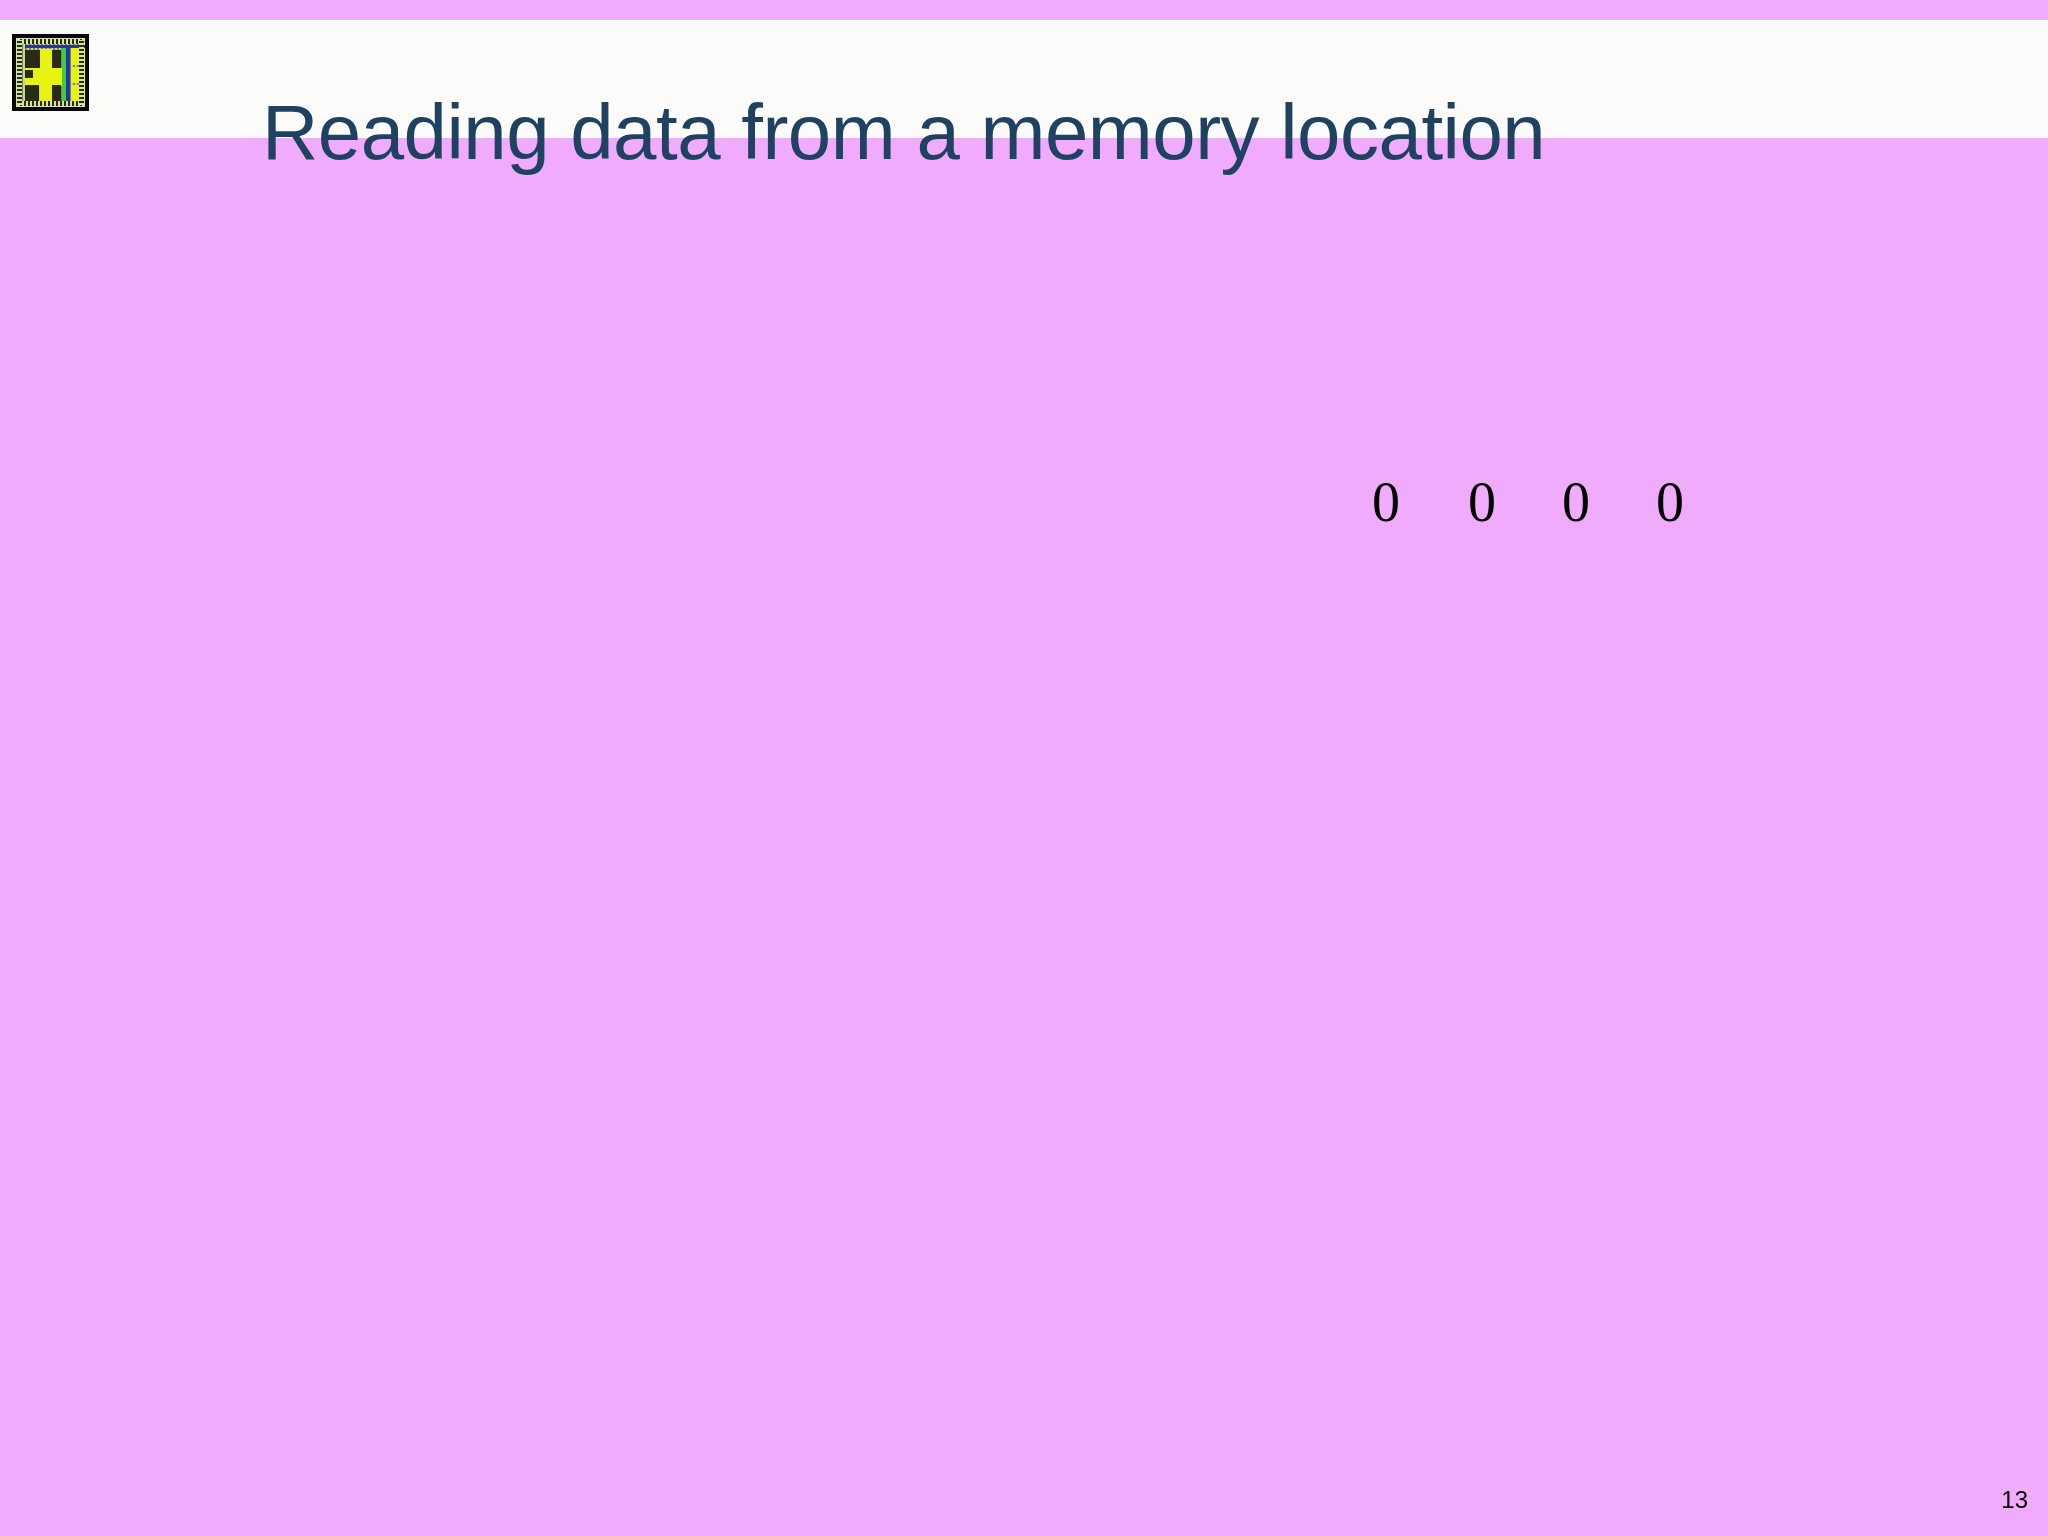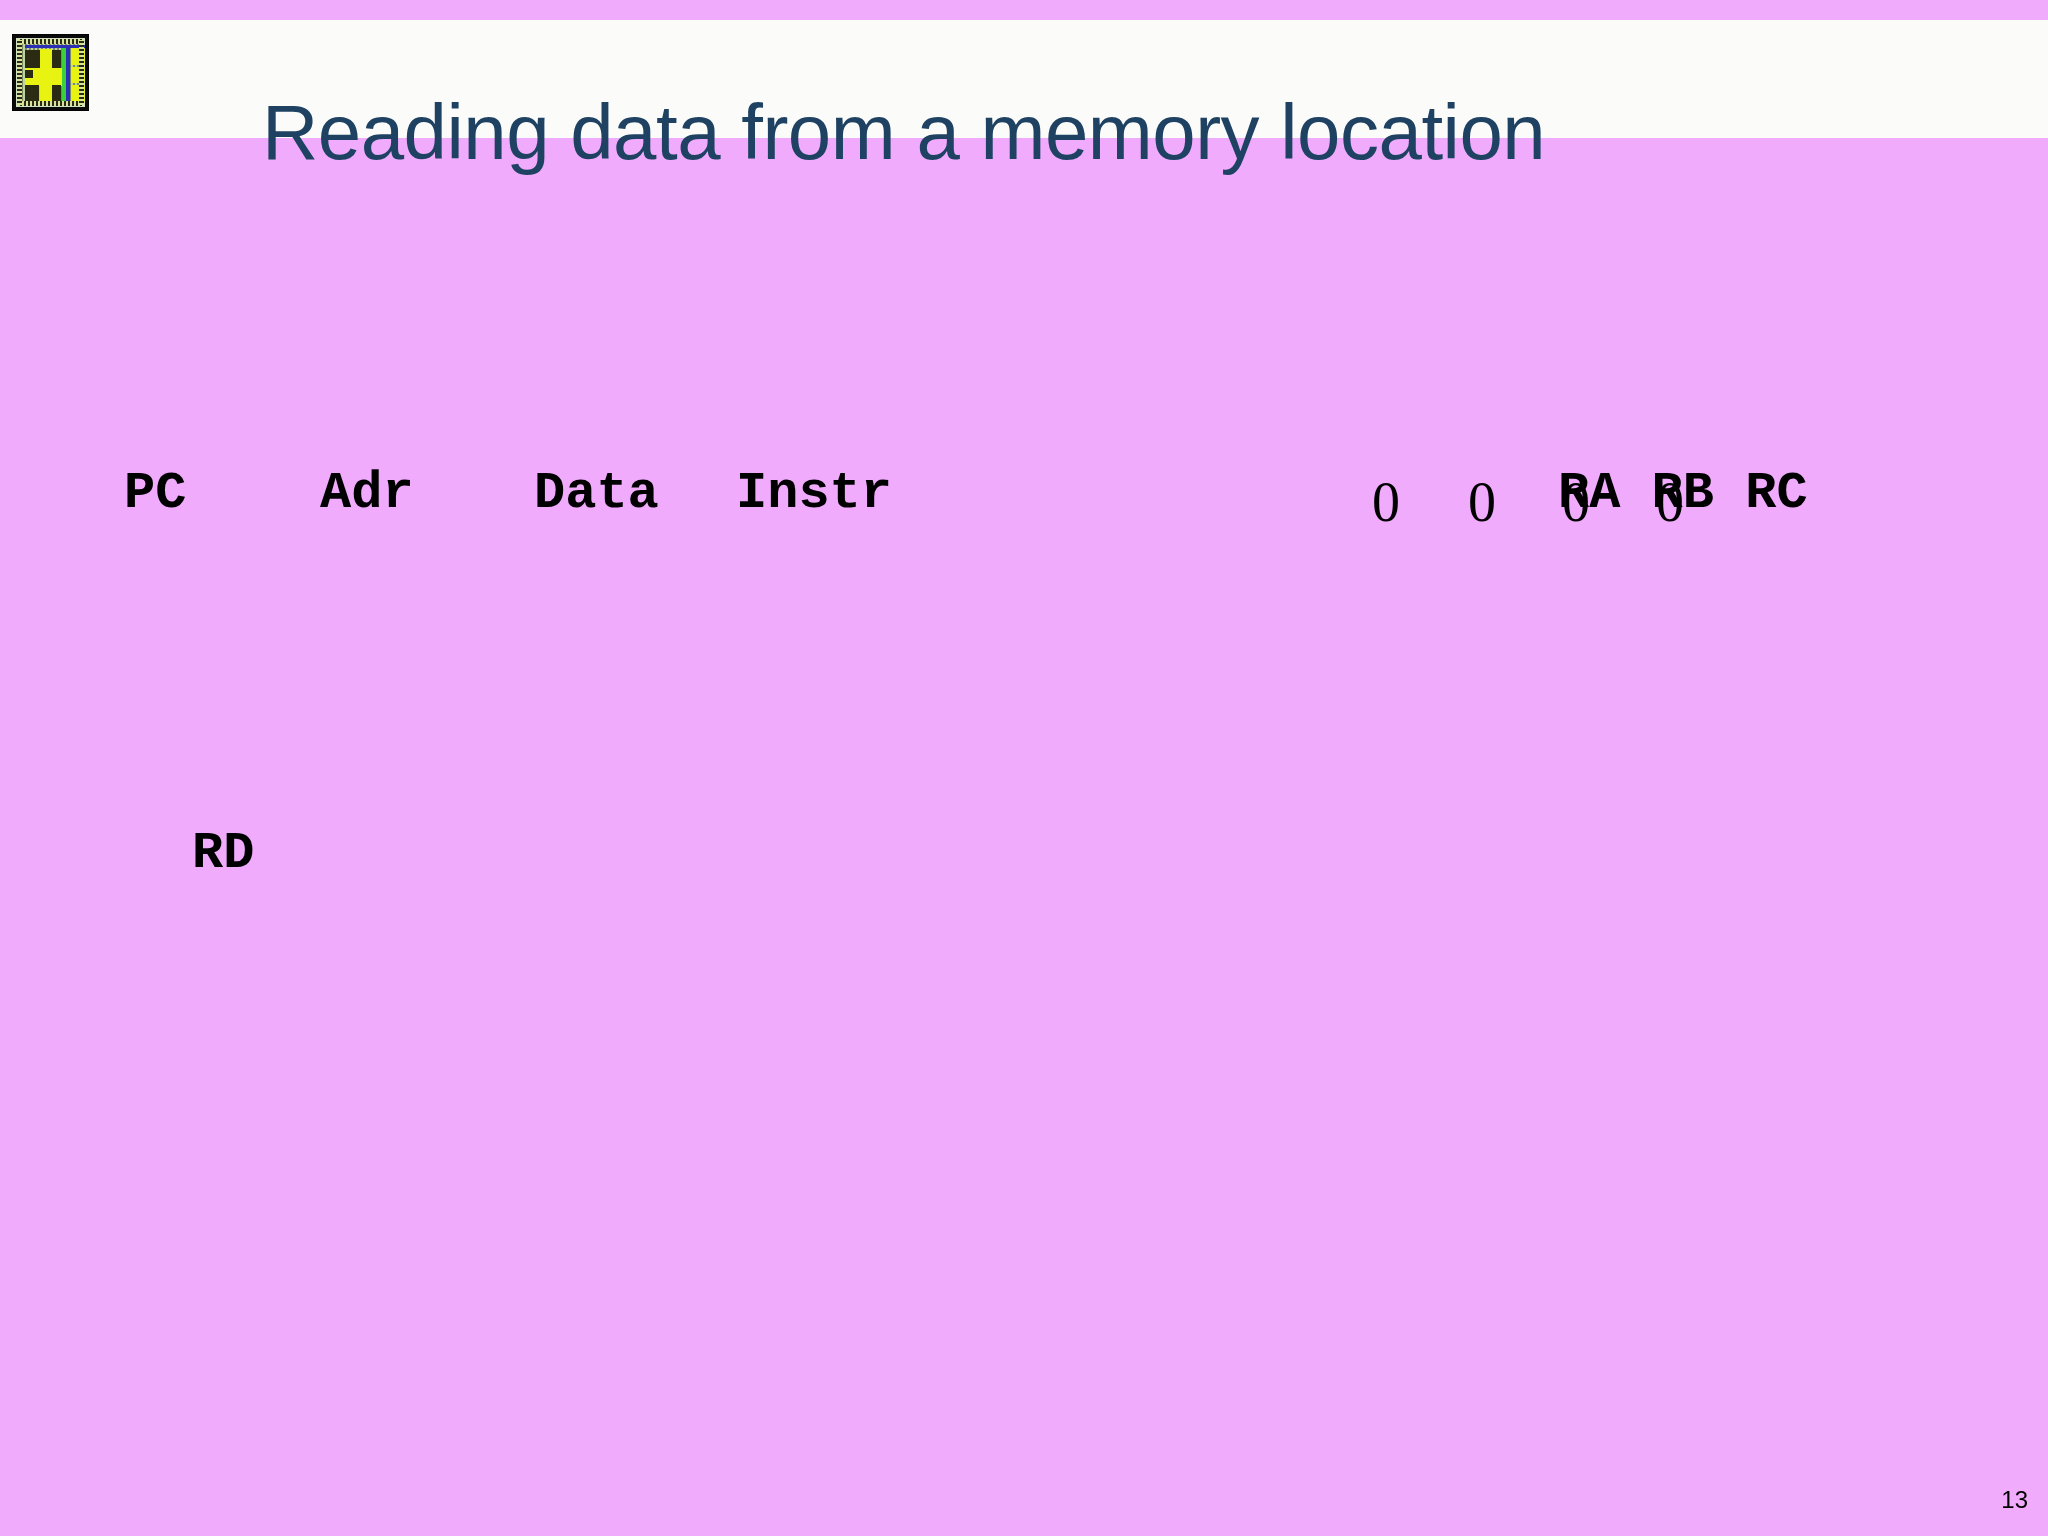--- a/index.html
+++ b/index.html
@@ -188,32 +188,22 @@
   <div class="line-regzero" style="top:470px;">
     <span class="zero z0">0</span>
     <span class="zero z1">0</span>
     <span class="zero z2">0</span>
     <span class="zero z3">0</span>
   </div>
 
   <div class="listing">
 
     
-    <div class="line">
-      <span class="col c-pc">PC</span>
-      <span class="col c-adr">Adr</span>
-      <span class="col c-data">Data</span>
-      <span class="col c-instr">Instr</span>
-      <span class="col c-regs">RA RB RC</span>
-    </div>
-
-    
-    <div class="line">
-      <span class="col c-pcsub">RD</span>
-    </div>
+
+    
 
     
     <div class="line"></div>
 
     
     
 
     
 
     

